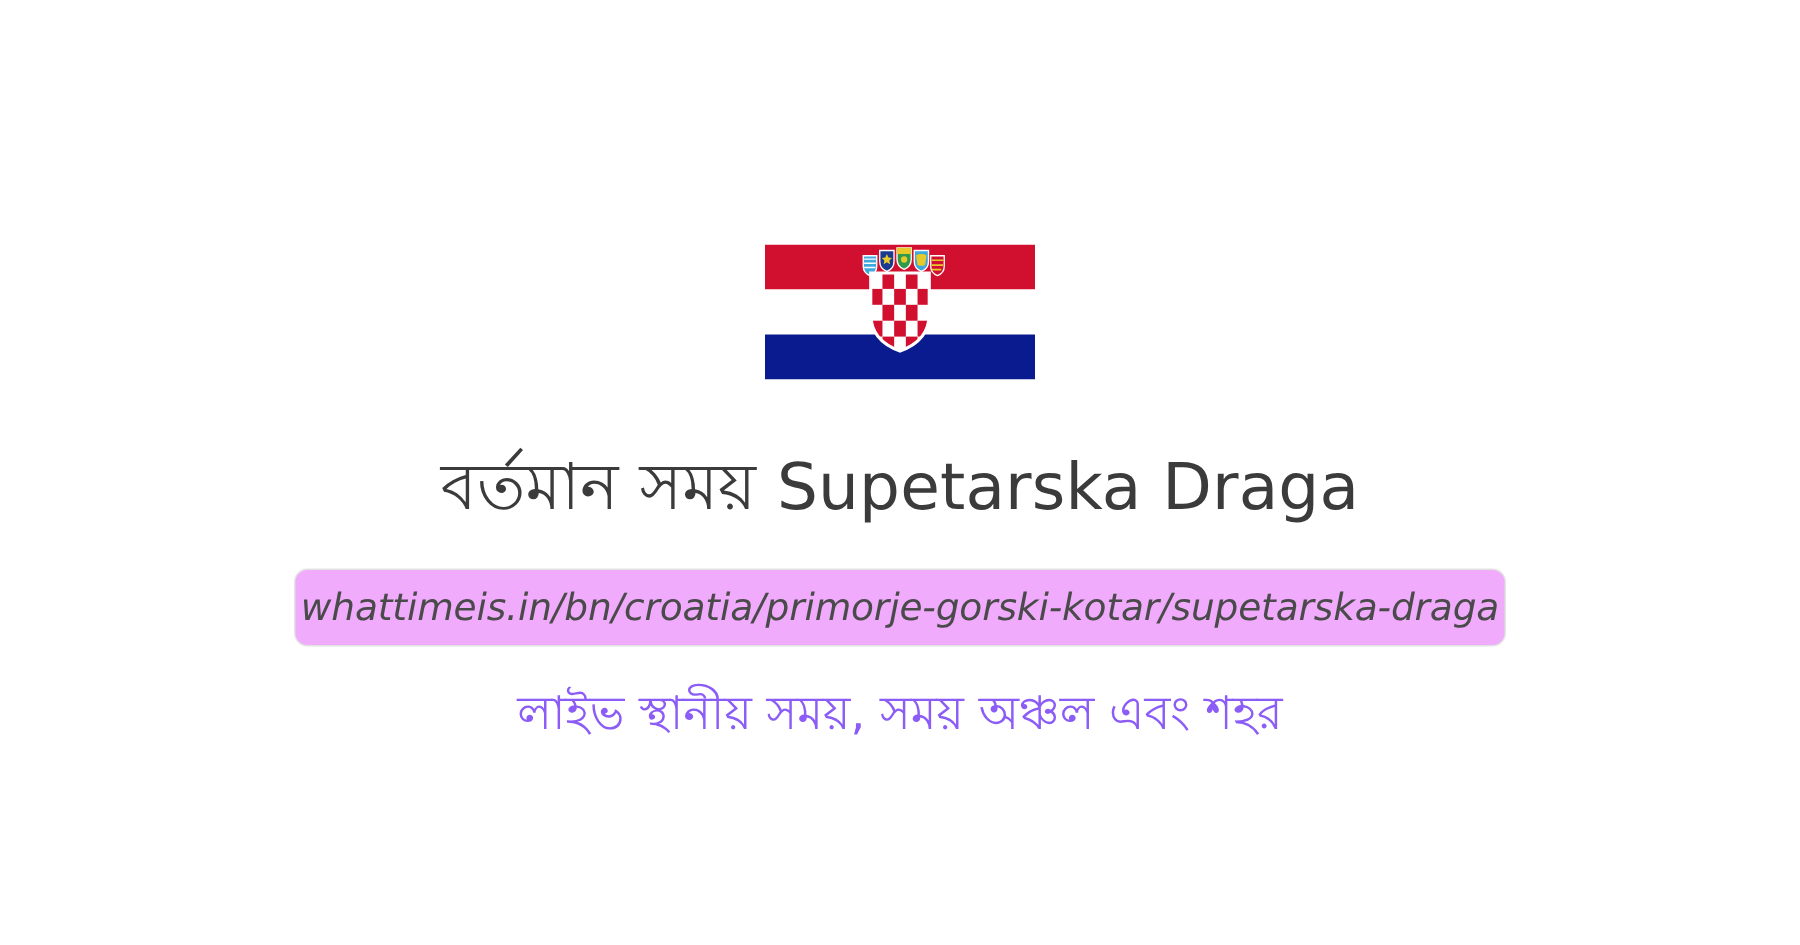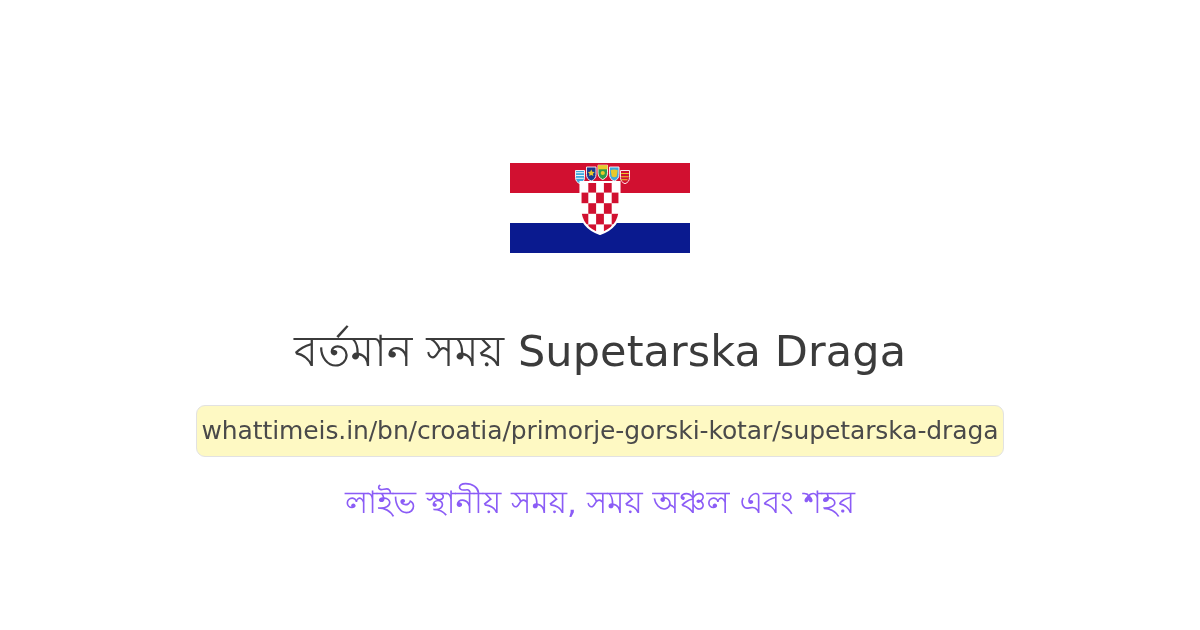--- a/index.html
+++ b/index.html
@@ -28,41 +28,42 @@
     margin-top: 163px;
     width: 180px;
     height: 90px;
     position: relative;
     line-height: 0;
   }
   .flag-svg { display: block; width: 180px; height: 90px; }
 
   
   .title {
-    margin-top: 73px;
+    margin-top: 47px;
     font-size: 43px;
     font-weight: 400;
     color: #3b3b3b;
     letter-spacing: 0.1px;
     text-align: center;
     line-height: 1.18;
     white-space: nowrap;
   }
 
   
   .url-box {
     margin-top: 28px;
     width: 808px;
     height: 52px;
-    background: #fef9c3;
+    background: #f0abfc;
     border: 1px solid #e2e2e2;
     border-radius: 9px;
     display: flex;
     align-items: center;
     justify-content: center;
+    font-style: italic;
   }
   .url-text {
     font-size: 25px;
     color: #4a4a4a;
     font-weight: 400;
     letter-spacing: -0.1px;
     white-space: nowrap;
   }
 
   

